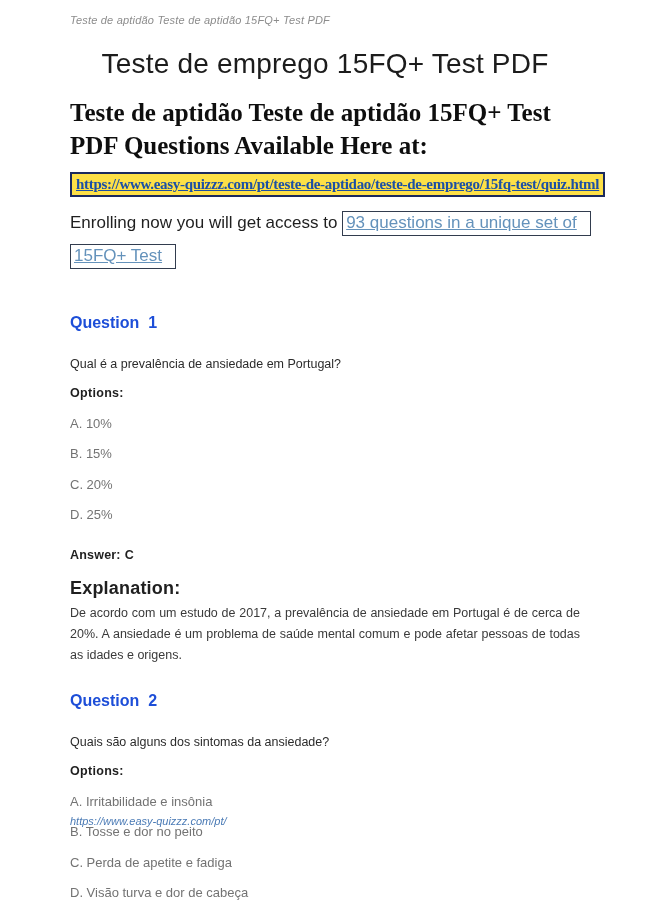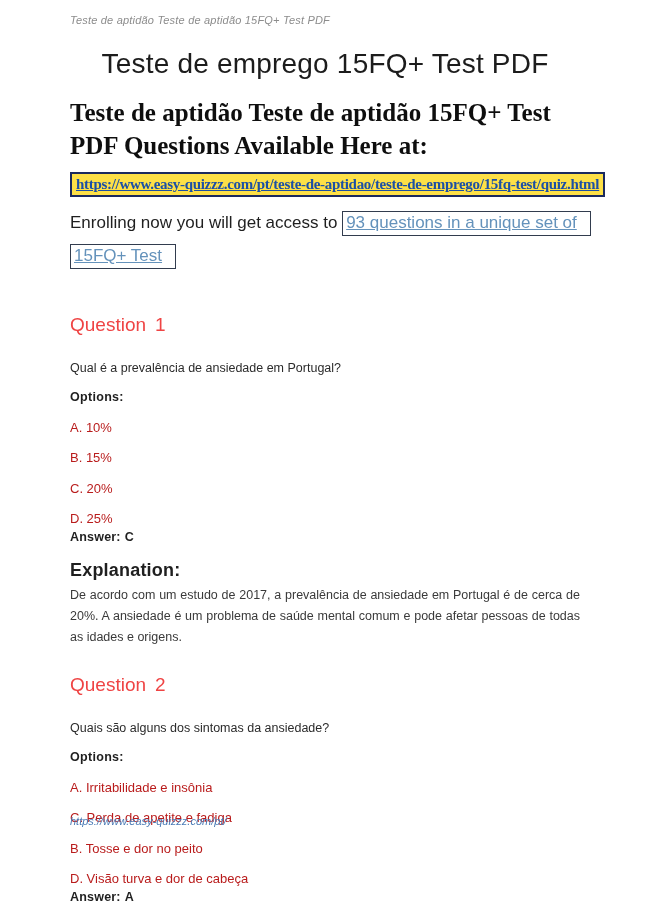--- a/index.html
+++ b/index.html
@@ -70,32 +70,32 @@
     line-height: 22px;
   }
   .enroll-line2 { margin-top: 5px; }
   .lite-link {
     color: #6492bb;
     text-decoration: underline;
     cursor: pointer;
   }
 
   .question-heading {
-    font-size: 19px;
-    color: #ef4444;
-    font-weight: 400;
+    font-size: 16px;
+    color: #1d4ed8;
+    font-weight: 700;
   }
   .question-heading .qnum { margin-left: 9px; }
   .q1 .question-heading { margin-top: 44px; }
   .q2 .question-heading { margin-top: 26px; }
 
   .question-text { margin-top: 25px; font-size: 12.5px; color: #2b2b2b; }
   .options-label { margin-top: 15px; font-size: 12.5px; font-weight: 700; color: #1f1f1f; letter-spacing: 0.3px; }
-  .option-row { margin-top: 15.5px; font-size: 13px; color: #b91c1c; }
-  .answer-row { margin-top: 4px; font-size: 12.5px; font-weight: 700; color: #1f1f1f; letter-spacing: 0.2px; }
+  .option-row { margin-top: 15.5px; font-size: 13px; color: #737373; }
+  .answer-row { margin-top: 26px; font-size: 12.5px; font-weight: 700; color: #1f1f1f; letter-spacing: 0.2px; }
   .answer-row .answer-value { margin-left: 4px; }
 
   .explanation-label { margin-top: 16px; font-size: 18px; font-weight: 700; color: #1f1f1f; letter-spacing: 0.2px; }
   .explanation-text {
     margin-top: 4px;
     font-size: 12.5px;
     line-height: 21px;
     color: #3a3a3a;
     text-align: justify;
     max-width: 574px;
@@ -156,22 +156,22 @@
     </section>
 
     
     <section class="q2">
       <div class="question-heading">
         <span>Question</span><span class="qnum">2</span>
       </div>
       <div class="question-text">Quais são alguns dos sintomas da ansiedade?</div>
       <div class="options-label">Options:</div>
       <div class="option-row">A. Irritabilidade e insônia</div>
+      <div class="option-row">B. Tosse e dor no peito</div>
       <div class="option-row">C. Perda de apetite e fadiga</div>
-      <div class="option-row">B. Tosse e dor no peito</div>
       <div class="option-row">D. Visão turva e dor de cabeça</div>
       <div class="answer-row">
         <span>Answer:</span><span class="answer-value">A</span>
       </div>
     </section>
 
   </div>
 
   <a class="doc-footer">https://www.easy-quizzz.com/pt/</a>
 </div>

